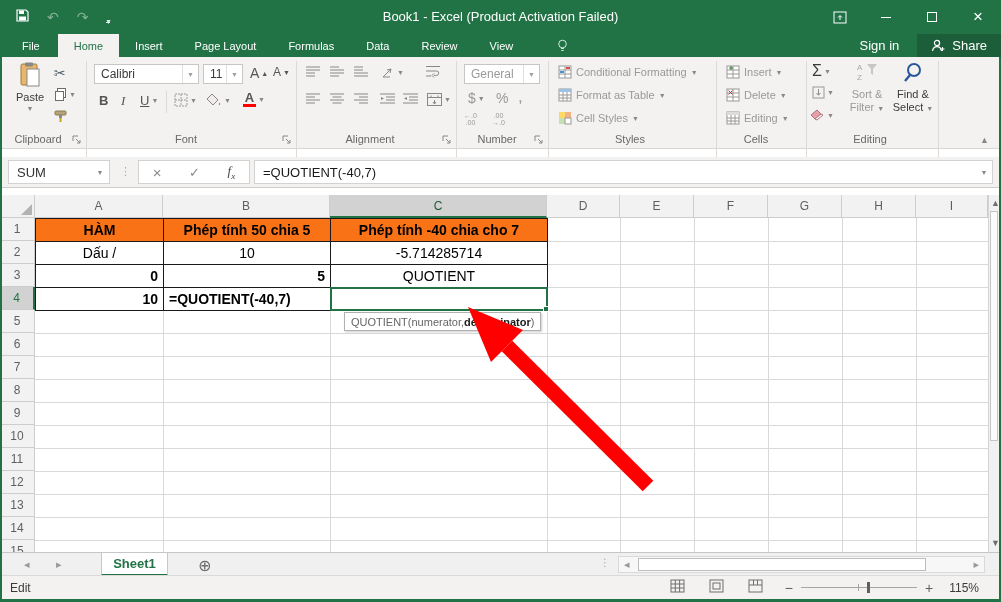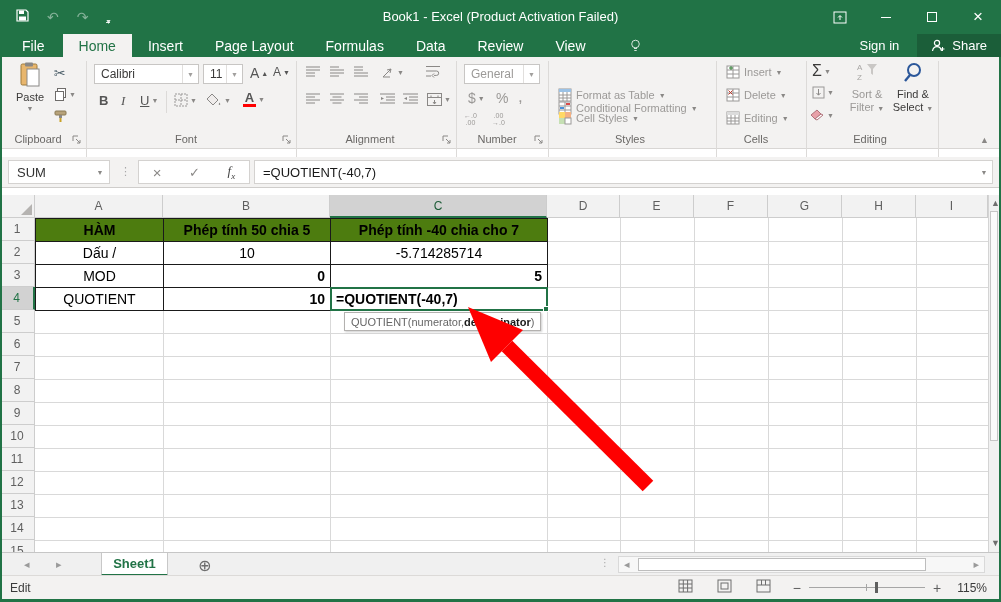--- a/index.html
+++ b/index.html
@@ -14,21 +14,21 @@
   .qat .q { color:rgba(255,255,255,.85); font-size:14px; line-height:22px; }
   .qat .dim { color:rgba(255,255,255,.45); }
   .title-text { left:0; right:0; top:9px; text-align:center; font-size:13px; color:#fff; }
   .wbtns { right:0; top:0; height:34px; display:flex; align-items:center; }
   .wbtn { width:46px; height:34px; display:flex; align-items:center; justify-content:center; color:#fff; }
   .min-glyph { width:10px; border-bottom:1px solid #fff; height:1px; display:inline-block; }
   .max-glyph { width:10px; height:10px; border:1px solid #fff; display:inline-block; }
 
   
   .tabrow { left:0; top:34px; width:1001px; height:23px; background:#217346; display:flex; align-items:stretch; }
-  .rtab { padding:0 16px; color:#fff; font-size:14px; display:flex; align-items:center; }
+  .rtab { padding:0 16px; color:#fff; font-size:11px; display:flex; align-items:center; }
   .rtab.file { background:transparent; padding:0 18px; margin-left:4px; }
   .rtab.active { background:#f3f2f1; color:#217346; }
   .tellme { display:flex; align-items:center; gap:7px; color:rgba(255,255,255,.8); font-size:13px; margin-left:28px; }
   .tab-right { margin-left:auto; display:flex; align-items:stretch; }
   .signin { display:flex; align-items:center; padding:0 18px; color:#fff; font-size:13px; }
   .share { display:flex; align-items:center; gap:7px; padding:0 14px; color:#fff; font-size:13px; background:rgba(0,0,0,.18); }
 
   
   .ribbon { left:0; top:57px; width:1001px; height:92px; background:#f3f2f1; border-bottom:1px solid #d8d6d4; }
   .gsep { position:absolute; top:4px; height:124px; width:1px; background:#dcdad8; top:4px; }
@@ -59,21 +59,21 @@
   .corner .tri { position:absolute; right:2px; bottom:2px; width:0; height:0; border-bottom:11px solid #b5b3b1; border-left:11px solid transparent; }
   .col-h { position:absolute; top:0; height:23px; background:#f2f2f2; border-right:1px solid #cdcdcd; border-bottom:1px solid #cdcdcd; color:#5f5f5f; font-size:12px; display:flex; align-items:center; justify-content:center; }
   .col-h.active { background:#d2d2d2; color:#1e5c38; border-bottom:2px solid #217346; }
   .row-h { position:absolute; left:0; width:35px; height:23px; background:#f2f2f2; border-right:1px solid #cdcdcd; border-bottom:1px solid #cdcdcd; color:#5f5f5f; font-size:12px; display:flex; align-items:center; justify-content:center; }
   .row-h.active { background:#d2d2d2; color:#217346; border-right:2px solid #217346; }
   .vline { position:absolute; top:23px; width:1px; background:#d9d9d9; }
   .hline { position:absolute; left:35px; height:1px; background:#d9d9d9; }
 
   .sheet-table { left:35px; top:23px; width:513px; display:grid; grid-template-columns:128px 167px 217px; grid-auto-rows:23px; border-top:1px solid #1a1a1a; border-left:1px solid #1a1a1a; }
   .sheet-table .cell { border-right:1px solid #1a1a1a; border-bottom:1px solid #1a1a1a; font-size:14px; color:#000; display:flex; align-items:center; justify-content:center; background:#fff; overflow:hidden; white-space:nowrap; }
-  .cell.hdr { background:#4d7c0f; font-weight:bold; }
+  .cell.hdr { background:#f97316; font-weight:bold; }
   .cell.bold-right { font-weight:bold; justify-content:flex-end; padding-right:5px; }
   .cell.edit { font-weight:bold; justify-content:flex-start; padding-left:5px; }
 
   .active-cell { left:330px; top:92px; width:218px; height:24px; border:2px solid #217346; }
   .fill-handle { left:543px; top:111px; width:6px; height:6px; background:#217346; border:1px solid #fff; }
   .fn-tooltip { left:344px; top:117px; height:19px; background:#fff; border:1px solid #b3b1af; box-shadow:1px 1px 2px rgba(0,0,0,.2); display:flex; align-items:center; padding:0 6px; font-size:11px; color:#666; white-space:nowrap; }
   .fn-tooltip b { color:#1a1a1a; }
 
   .vscroll { left:988px; top:0; width:11px; height:357px; background:#f1f1f1; border-left:1px solid #d4d4d4; }
   .vthumb { left:989.5px; top:16px; width:8px; height:230px; background:#fbfbfb; border:1px solid #c6c6c6; }
@@ -326,21 +326,21 @@
       </div>
     <div class="mini" style="left:492px;top:55px;">
         <span class="dec">.00<br>→.0</span>
       </div>
     <div class="glabel" style="left:462px;width:70px;">Number</div>
 
     <svg class="launcher" style="left:534px;" viewBox="0 0 9 9">
         <path d="M1 1h5M1 1v5M4 4l4 4M8 5v3h-3" fill="none" stroke="#8a8886"></path>
       </svg>
 
-    <div class="riblabel" style="left:558px;top:8px;margin-top:36px;">
+    <div class="riblabel" style="left:558px;top:8px;">
       <svg width="14" height="14" viewBox="0 0 14 14">
           <rect x="1" y="1" width="12" height="12" fill="#fff" stroke="#9a9897"></rect>
           <path d="M1 5h12M1 9h12M7 1v12" stroke="#9a9897"></path>
           <rect x="2" y="6" width="4" height="2" fill="#4a90d9"></rect>
           <rect x="8" y="2" width="4" height="2" fill="#d94a4a"></rect>
         </svg>
       <span>Conditional Formatting</span>
       <span class="caret">▼</span>
     </div>
     <div class="riblabel" style="left:558px;top:31px;">
@@ -505,21 +505,20 @@
         <div class="abs hline" style="top: 345px; width: 953px;"></div>
       </div>
 
     <div class="abs sheet-table">
       <div class="cell hdr">HÀM</div>
       <div class="cell hdr">Phép tính 50 chia 5</div>
       <div class="cell hdr">Phép tính -40 chia cho 7</div>
       <div class="cell">Dấu /</div>
       <div class="cell">10</div>
       <div class="cell">-5.714285714</div>
-      <div class="cell">MOD</div>
       <div class="cell bold-right">0</div>
       <div class="cell bold-right">5</div>
       <div class="cell">QUOTIENT</div>
       <div class="cell bold-right">10</div>
       <div class="cell edit">=QUOTIENT(-40,7)</div>
     </div>
 
     <div class="abs active-cell"></div>
     <div class="abs fill-handle"></div>
 
@@ -567,19 +566,19 @@
     <span style="margin-right:22px;"><svg width="15" height="14" viewBox="0 0 15 14">
           <rect x="1" y="1" width="13" height="12" fill="none" stroke="#6e6e6e"></rect>
           <path d="M5.5 1v5M9.5 1v5M1 6h13" stroke="#6e6e6e"></path>
         </svg></span>
     <span style="color:#5f5f5f;font-size:14px;">−</span>
     <span class="zoomtrack">
         <span class="zoomtick"></span>
         <span class="zoomthumb"></span>
       </span>
     <span style="color:#5f5f5f;font-size:14px;">+</span>
-    <span style="margin:0 14px 0 16px;color:#3b3b3b;">115%</span>
+    <span style="margin:0 22px 0 16px;color:#3b3b3b;">115%</span>
   </div>
 
   <div class="abs gedge" style="left:0;top:57px;width:2px;height:545px;"></div>
   <div class="abs gedge" style="left:999px;top:57px;width:2px;height:545px;"></div>
   <div class="abs gedge" style="left:0;top:599px;width:1001px;height:3px;"></div>
 </div>
 
 </body></html>

